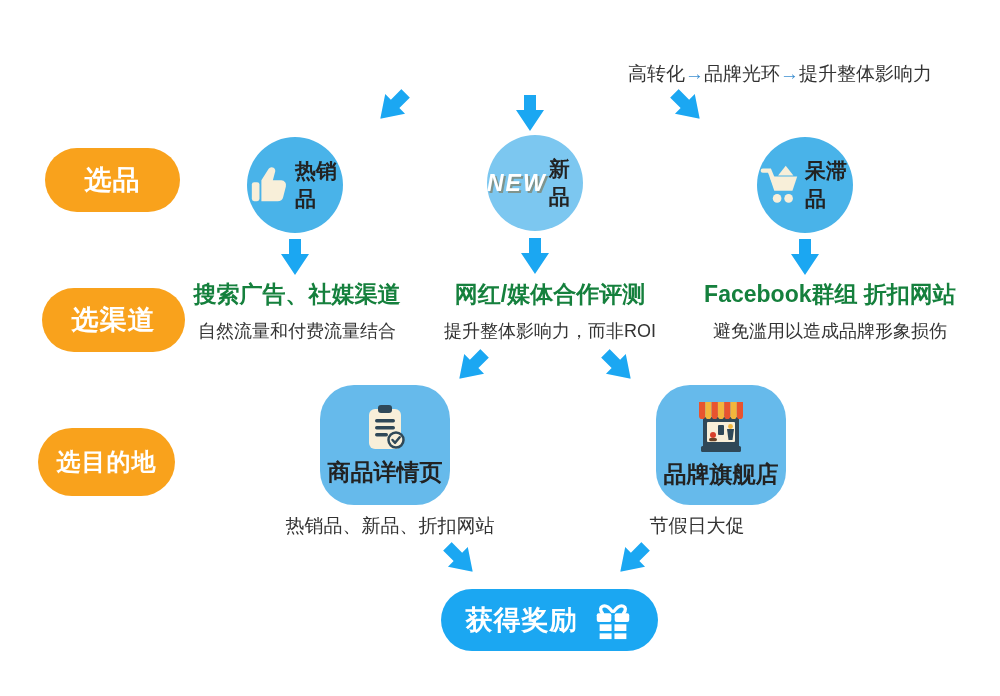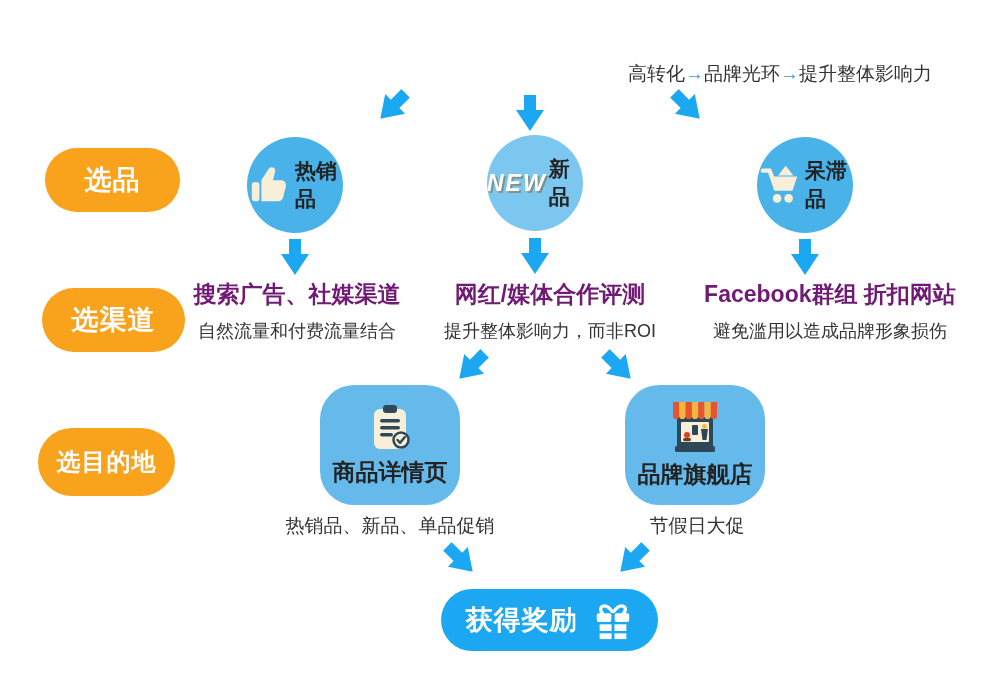--- a/index.html
+++ b/index.html
@@ -26,30 +26,30 @@
   .circle-side{background:#49B3E9;}
   .circle-mid{background:#7CC7F0;}
   .circle-hot{left:247px;top:137px;}
   .circle-new{left:487px;top:135px;}
   .circle-stale{left:757px;top:137px;}
   .circle-label{font-size:21px;font-weight:700;color:#222;}
   .new-badge{font-size:23px;font-weight:900;font-style:italic;color:#fff;letter-spacing:2px;
              text-shadow:2px 2px 0 rgba(130,105,60,.55);}
   
   .chan{position:absolute;text-align:center;}
-  .chan-title{font-size:23px;font-weight:700;color:#701a75;margin:0 0 9px 0;}
+  .chan-title{font-size:23px;font-weight:700;color:#15803d;margin:0 0 9px 0;}
   .chan-desc{font-size:18px;color:#333;margin:0;}
   .chan-1{left:167px;top:279px;width:260px;}
   .chan-2{left:420px;top:279px;width:260px;}
   .chan-3{left:672px;top:279px;width:316px;}
   
-  .square{position:absolute;width:140px;height:120px;border-radius:34px;background:#66BAEB;
+  .square{position:absolute;width:130px;height:120px;border-radius:34px;background:#66BAEB;
           display:flex;flex-direction:column;align-items:center;justify-content:center;gap:5px;}
   .square-left{left:320px;top:385px;}
-  .square-right{left:625px;top:385px;justify-content:center;}
+  .square-right{left:656px;top:385px;justify-content:center;}
   .square-label{font-size:23px;font-weight:700;color:#222;}
   .caption{position:absolute;font-size:19px;color:#333;text-align:center;}
   .caption-left{left:240px;top:513px;width:300px;}
   .caption-right{left:572px;top:513px;width:250px;}
   
   .reward-pill{left:441px;top:589px;width:217px;height:62px;border-radius:31px;font-size:27px;
                display:flex;gap:14px;align-items:center;justify-content:center;}
   
   .arrow{position:absolute;width:30px;height:36px;}
   .arrow svg{display:block;width:100%;height:100%;}
@@ -212,21 +212,21 @@
         <rect x="22" y="25" width="6" height="10" rx="1" fill="#2F4858"></rect>
         <circle cx="34.5" cy="26.5" r="2.4" fill="#F2B63C"></circle>
         <path d="M31 29 h7 l-1.5 11 h-4 z" fill="#2F4858"></path>
         <rect x="13" y="38" width="8" height="3.2" rx="1.6" fill="#6B4226"></rect>
         <rect x="5" y="46" width="40" height="6" rx="1.5" fill="#2F4858"></rect>
       </svg>
     </span>
     <span class="square-label">品牌旗舰店</span>
   </div>
 
-  <div class="caption caption-left">热销品、新品、单品促销</div>
+  <div class="caption caption-left">热销品、新品、折扣网站</div>
   <div class="caption caption-right">节假日大促</div>
 
   <div class="arrow a-bot-left rot-dr">
     <svg viewBox="0 0 30 36">
         <path d="M9 0 H21 V15 H29 L15 36 L1 15 H9 Z" fill="#1BA7F2"></path>
       </svg>
   </div>
   <div class="arrow a-bot-right rot-dl">
     <svg viewBox="0 0 30 36">
         <path d="M9 0 H21 V15 H29 L15 36 L1 15 H9 Z" fill="#1BA7F2"></path>

